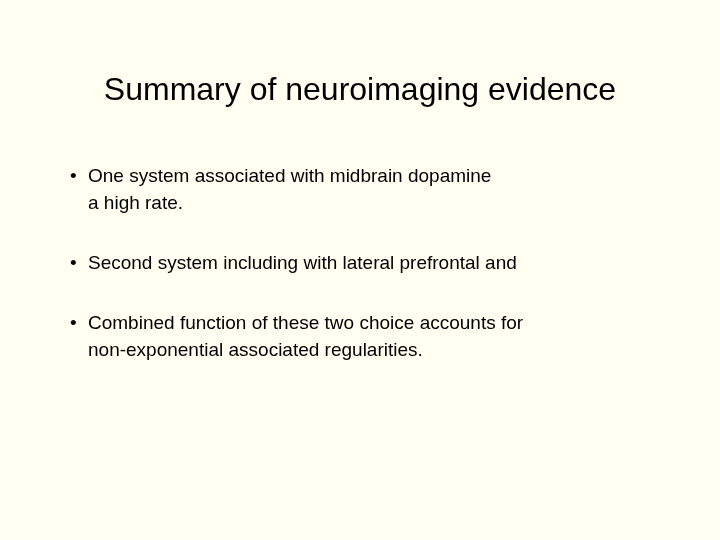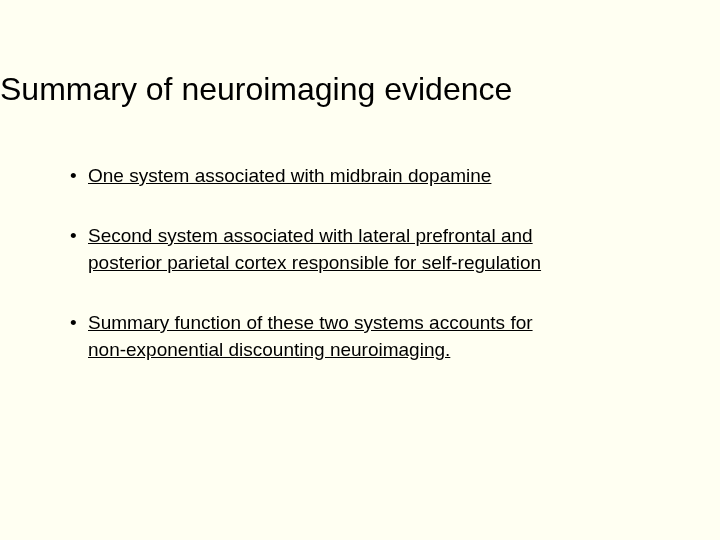--- a/index.html
+++ b/index.html
@@ -16,21 +16,21 @@
     position: relative;
     width: 720px;
     height: 540px;
     box-sizing: border-box;
     background: #FFFFF2;
     color: #000000;
   }
   .slide-title {
     margin: 0;
     padding-top: 70px;
-    text-align: left;
+    text-align: center;
     font-size: 32px;
     line-height: 38px;
     font-weight: 400;
     letter-spacing: 0px;
   }
   .bullet-list {
     list-style: none;
     margin: 54px 30px 0 70px;
     padding: 0;
   }
@@ -44,42 +44,41 @@
   .bullet-marker {
     position: absolute;
     left: 0;
     top: 0;
     font-size: 19px;
     line-height: 27px;
   }
   .bullet-line {
     display: block;
     white-space: nowrap;
-    text-decoration: underline;
   }
 </style>
 </head>
 <body>
 
 <div class="slide" style="background: rgb(255, 255, 242); color: rgb(0, 0, 0);">
   <h1 class="slide-title">Summary of neuroimaging evidence</h1>
 
   <ul class="bullet-list">
 
     <li class="bullet-item">
       <span class="bullet-marker">•</span>
       <span class="bullet-line">One system associated with midbrain dopamine</span>
+      <span class="bullet-line">a high rate.</span>
     </li>
 
     <li class="bullet-item">
       <span class="bullet-marker">•</span>
-      <span class="bullet-line">Second system associated with lateral prefrontal and</span>
-      <span class="bullet-line">posterior parietal cortex responsible for self-regulation</span>
+      <span class="bullet-line">Second system including with lateral prefrontal and</span>
     </li>
 
     <li class="bullet-item">
       <span class="bullet-marker">•</span>
-      <span class="bullet-line">Summary function of these two systems accounts for</span>
-      <span class="bullet-line">non-exponential discounting neuroimaging.</span>
+      <span class="bullet-line">Combined function of these two choice accounts for</span>
+      <span class="bullet-line">non-exponential associated regularities.</span>
     </li>
 
   </ul>
 </div>
 
 </body></html>

